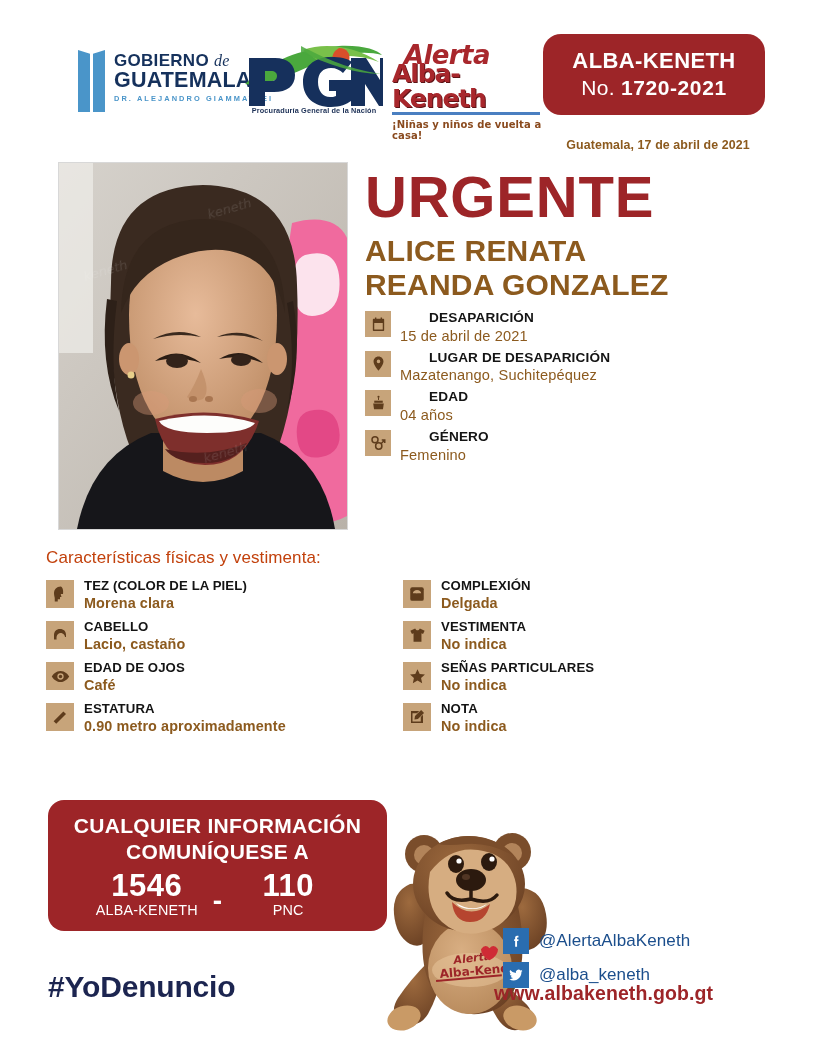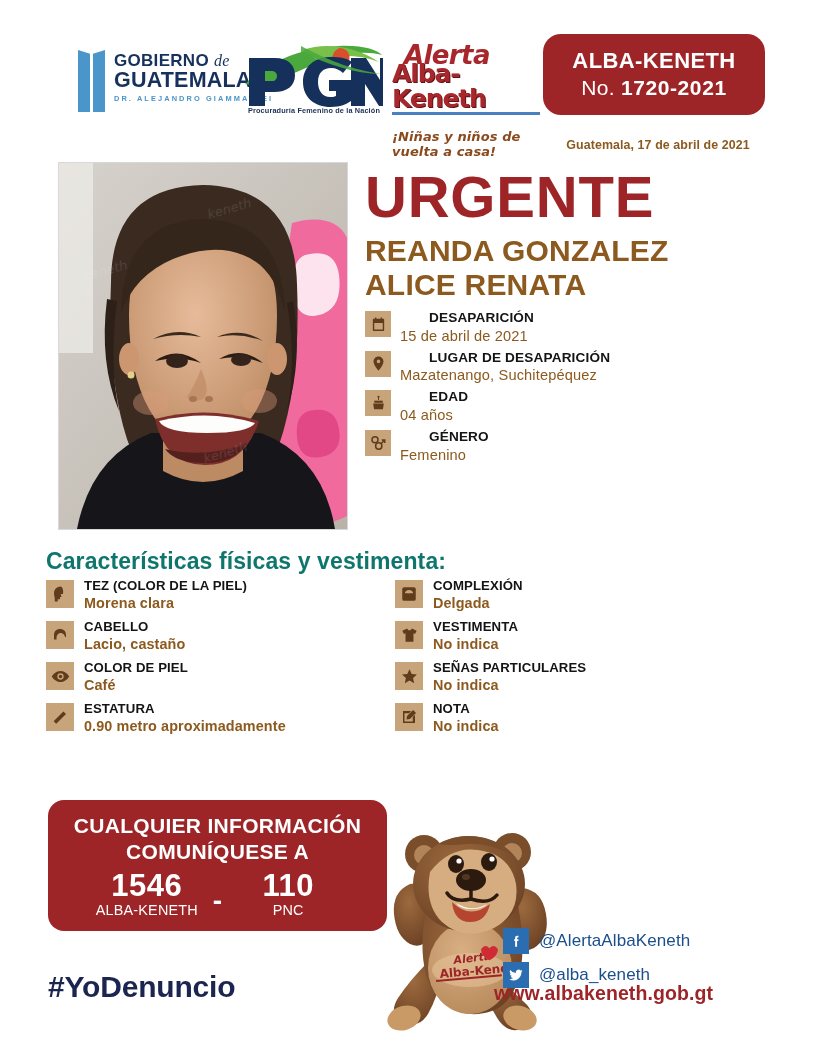--- a/index.html
+++ b/index.html
@@ -33,22 +33,22 @@
     font-size:7.3px;color:#1b2f55;font-weight:bold;letter-spacing:.15px;}
 
   
   .aak{position:absolute;left:392px;top:42px;width:150px;height:82px;}
   .aak-alerta{font-family:"DejaVu Sans",sans-serif;font-style:italic;font-weight:bold;
     font-size:26px;color:#a8272c;letter-spacing:-.6px;margin-left:12px;line-height:1;}
   .aak-name{font-family:"DejaVu Sans",sans-serif;font-weight:bold;font-size:25px;
     color:#a8272c;letter-spacing:-1.1px;line-height:1;margin-top:-7px;
     text-shadow:1px 1px 0 #5e1316;}
   .aak-rule{height:3px;background:#4a7fc1;margin-top:1px;width:148px;}
-  .aak-tag{font-family:"DejaVu Sans",sans-serif;font-style:italic;font-weight:bold;
-    font-size:13px;color:#8a4a1e;margin-top:14px;letter-spacing:.1px;}
+  .aak-tag{font-family:"DejaVu Sans",sans-serif;font-weight:bold;
+    font-size:10px;color:#8a4a1e;margin-top:4px;letter-spacing:.1px;}
 
   
   .badge{position:absolute;left:543px;top:34px;width:222px;height:81px;
     background:#9d2528;border-radius:18px;color:#fff;
     display:flex;flex-direction:column;align-items:center;justify-content:center;}
   .badge-title{font-size:22px;font-weight:bold;letter-spacing:.4px;line-height:1.1;}
   .badge-num{font-size:21px;letter-spacing:.3px;margin-top:3px;}
   .badge-num b{font-weight:bold;margin-left:6px;letter-spacing:.6px;}
   .badge-date{position:absolute;left:543px;top:138px;width:230px;text-align:center;
     font-size:12.4px;font-weight:bold;color:#8c5a1e;letter-spacing:.1px;}
@@ -68,24 +68,24 @@
   .details{position:absolute;left:365px;top:310px;width:440px;}
   .drow{display:flex;align-items:flex-start;margin-bottom:5px;}
   .tile{width:26px;height:26px;background:#c7a47a;flex:none;
     display:flex;align-items:center;justify-content:center;margin-right:9px;margin-top:1px;}
   .tile svg{display:block;fill:#5e3c1c;}
   .dtxt{line-height:1.16;}
   .dlabel{font-size:13.6px;font-weight:bold;color:#141414;letter-spacing:.15px;padding-left:29px;}
   .dval{font-size:14.6px;font-weight:normal;color:#8c5a1e;letter-spacing:.15px;margin-top:2px;}
 
   
-  .charTitle{position:absolute;left:46px;top:548px;font-size:23px;font-weight:bold;
-    color:#0f766e;letter-spacing:.1px;}
+  .charTitle{position:absolute;left:46px;top:548px;font-size:17px;font-weight:normal;
+    color:#c2410c;letter-spacing:.1px;}
   .charGrid{position:absolute;left:46px;top:578px;width:730px;
-    display:grid;grid-template-columns:345px 385px;column-gap:4px;}
+    display:grid;grid-template-columns:345px 385px;column-gap:12px;}
   .crow{display:flex;align-items:flex-start;margin-bottom:8px;}
   .ctile{width:28px;height:28px;background:#c7a47a;flex:none;
     display:flex;align-items:center;justify-content:center;margin-right:10px;margin-top:2px;}
   .ctile svg{display:block;fill:#5e3c1c;}
   .clabel{font-size:13.2px;font-weight:bold;color:#141414;letter-spacing:.1px;}
   .cval{font-size:14.4px;font-weight:bold;color:#8c5a1e;letter-spacing:.1px;margin-top:2px;}
 
   
   .contact{position:absolute;left:48px;top:800px;width:339px;height:131px;
     background:#9d2528;border-radius:16px;color:#fff;text-align:center;}
@@ -141,21 +141,21 @@
         <path d="M2 40 C28 16 58 4 96 2 C120 1 134 6 139 11 C120 6 96 10 72 20 C44 32 20 44 2 40 Z" fill="#4aa83d"></path>
         <path d="M60 6 C82 -2 112 2 136 18 C116 10 92 10 74 16 Z" fill="#79c04a"></path>
         <path d="M96 4 C104 4 108 10 106 17 C104 24 98 27 93 24 C88 21 88 12 92 7 Z" fill="#d94f2b"></path>
         <g fill="#16305c">
           <path d="M6 14 h26 c13 0 20 7 20 17 c0 11 -8 17 -21 17 h-9 v14 h-16 z M22 27 v10 h6 c4 0 6 -2 6 -5 c0 -3 -2 -5 -6 -5 z"></path>
           <path d="M88 13 c-17 0 -28 10 -28 25 c0 15 11 25 28 25 c9 0 16 -3 20 -6 v-21 h-22 v11 h7 v5 c-2 1 -4 1 -6 1 c-7 0 -12 -6 -12 -15 c0 -9 5 -14 13 -14 c5 0 9 2 12 5 l9 -11 c-5 -4 -12 -5 -21 -5 z"></path>
           <path d="M112 14 h15 l14 22 v-22 h14 v48 h-15 l-14 -22 v22 h-14 z" transform="translate(-4,0)"></path>
         </g>
         <path d="M58 2 C78 12 100 24 138 30 C112 30 84 20 58 8 Z" fill="#4aa83d" opacity=".85"></path>
       </svg>
-      <div class="pgn-sub">Procuraduría Femenino de la Nación</div>
+      <div class="pgn-sub">Procuraduría General de la Nación</div>
     </div>
 
     <div class="aak">
       <div class="aak-alerta">Alerta</div>
       <div class="aak-name">Alba-Keneth</div>
       <div class="aak-rule"></div>
       <div class="aak-tag">¡Niñas y niños de vuelta a casa!</div>
     </div>
 
     <div class="badge">
@@ -225,22 +225,22 @@
         <text x="26" y="118" transform="rotate(-16 26 118)">keneth</text>
         <text x="146" y="300" transform="rotate(-16 146 300)">keneth</text>
         <text x="150" y="56" transform="rotate(-16 150 56)">keneth</text>
       </g>
     </svg>
   </div>
 
   <div class="headline">
     <div class="urgente">URGENTE</div>
     <div class="pname">
+      <div>ALICE RENATA</div>
       <div>REANDA GONZALEZ</div>
-      <div>ALICE RENATA</div>
     </div>
   </div>
 
   <div class="details">
 
     <div class="drow">
       <div class="tile">
         <svg width="17" height="17" viewBox="0 0 24 24">
             <path d="M5 4h2V2h2v2h6V2h2v2h2a1 1 0 011 1v15a1 1 0 01-1 1H5a1 1 0 01-1-1V5a1 1 0 011-1zm1 6v9h12v-9H6z"></path>
           </svg>
@@ -324,21 +324,21 @@
       </div>
 
       <div class="crow">
         <div class="ctile">
           <svg width="19" height="19" viewBox="0 0 24 24">
               <path d="M12 5C6.5 5 2.5 9.2 1 12c1.5 2.8 5.5 7 11 7s9.5-4.2 11-7c-1.5-2.8-5.5-7-11-7zm0 11a4 4 0 110-8 4 4 0 010 8z"></path>
               <circle cx="12" cy="12" r="2.2"></circle>
             </svg>
         </div>
         <div>
-          <div class="clabel">COLOR DE PIEL</div>
+          <div class="clabel">EDAD DE OJOS</div>
           <div class="cval">Café</div>
         </div>
       </div>
 
       <div class="crow">
         <div class="ctile">
           <svg width="18" height="18" viewBox="0 0 24 24">
               <path d="M3.5 17.5l13-13 3.5 3.5-13 13zM6 15l1.4 1.4M8.5 12.5l1.4 1.4M11 10l1.4 1.4M13.5 7.5l1.4 1.4" stroke="#c7a47a" stroke-width="1.1" fill="none"></path>
               <path d="M3.5 17.5l13-13 3.5 3.5-13 13z"></path>
             </svg>

